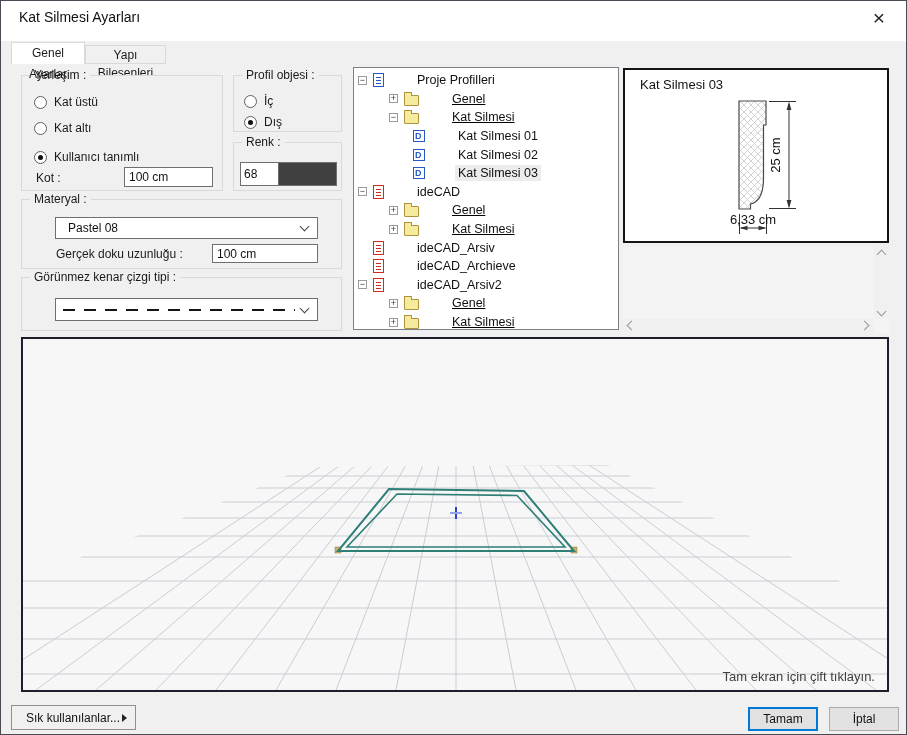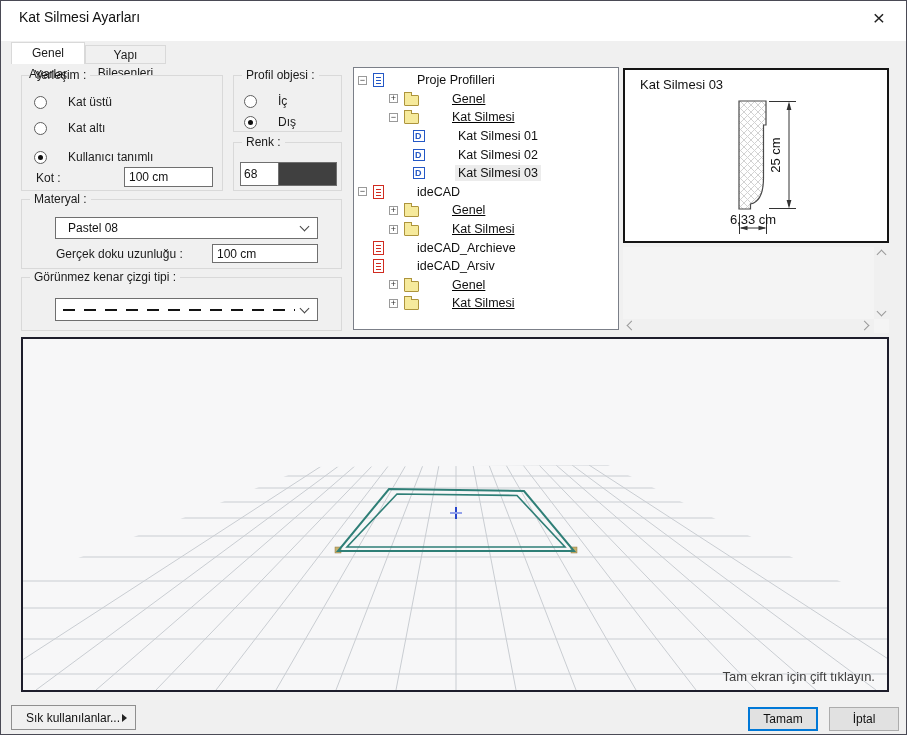--- a/index.html
+++ b/index.html
@@ -14,21 +14,21 @@
 
   
   .tab{position:absolute;font-size:12px;color:#1a1a1a;text-align:center;border:1px solid #d9d9d9;}
   .tab.active{left:10px;top:41px;width:74px;height:22px;background:#fff;border-bottom:none;line-height:21px;z-index:2;}
   .tab.inactive{left:84px;top:44px;width:81px;height:19px;background:#f0f0f0;line-height:18px;}
 
   
   .group{position:absolute;border:1px solid #d9d9d9;background:#f0f0f0;}
   .legend{position:absolute;top:-8px;left:8px;background:#f0f0f0;padding:0 4px;font-size:12px;color:#1a1a1a;white-space:nowrap;}
 
-  .radio-row{position:absolute;display:flex;align-items:center;height:18px;gap:14px;}
+  .radio-row{position:absolute;display:flex;align-items:center;height:18px;}
   .radio{width:13px;height:13px;border:1px solid #5f5f5f;border-radius:50%;background:#fff;margin-right:7px;position:relative;flex:0 0 13px;}
   .radio.checked::after{content:"";position:absolute;left:3px;top:3px;width:5px;height:5px;border-radius:50%;background:#101010;}
   .flabel{font-size:12px;color:#1a1a1a;white-space:nowrap;}
 
   .tinput{position:absolute;border:1px solid #6f6f6f;background:#fff;font-size:12px;padding:0 0 0 4px;color:#111;}
 
   .select{position:absolute;background:#fff;border:1px solid #6f6f6f;display:flex;align-items:center;cursor:pointer;}
   .sel-text{font-size:12px;color:#111;padding-left:12px;flex:1;}
   .chev{width:7px;height:7px;border-right:1.4px solid #444;border-bottom:1.4px solid #444;transform:rotate(45deg);margin:-3px 9px 0 0;flex:0 0 7px;}
   .dash-line{flex:1;height:2px;margin:0 6px 0 7px;background:repeating-linear-gradient(90deg,#141414 0 12px,transparent 12px 21px);}
@@ -198,26 +198,31 @@
       <span class="tlabel">Genel</span>
     </div>
     <div class="trow lvl1">
       <span class="exp plus"></span>
       <span class="ticon icon-folder"></span>
       <span class="tlabel">Kat Silmesi</span>
     </div>
     <div class="trow lvl0">
       <span class="exp none"></span>
       <span class="ticon icon-doc doc-red"></span>
+      <span class="tlabel">ideCAD_Arsiv</span>
+    </div>
+    <div class="trow lvl0">
+      <span class="exp none"></span>
+      <span class="ticon icon-doc doc-red"></span>
       <span class="tlabel">ideCAD_Archieve</span>
     </div>
     <div class="trow lvl0">
-      <span class="exp none"></span>
+      <span class="exp minus"></span>
       <span class="ticon icon-doc doc-red"></span>
-      <span class="tlabel">ideCAD_Arsiv</span>
+      <span class="tlabel">ideCAD_Arsiv2</span>
     </div>
     <div class="trow lvl1">
       <span class="exp plus"></span>
       <span class="ticon icon-folder"></span>
       <span class="tlabel">Genel</span>
     </div>
     <div class="trow lvl1">
       <span class="exp plus"></span>
       <span class="ticon icon-folder"></span>
       <span class="tlabel">Kat Silmesi</span>

